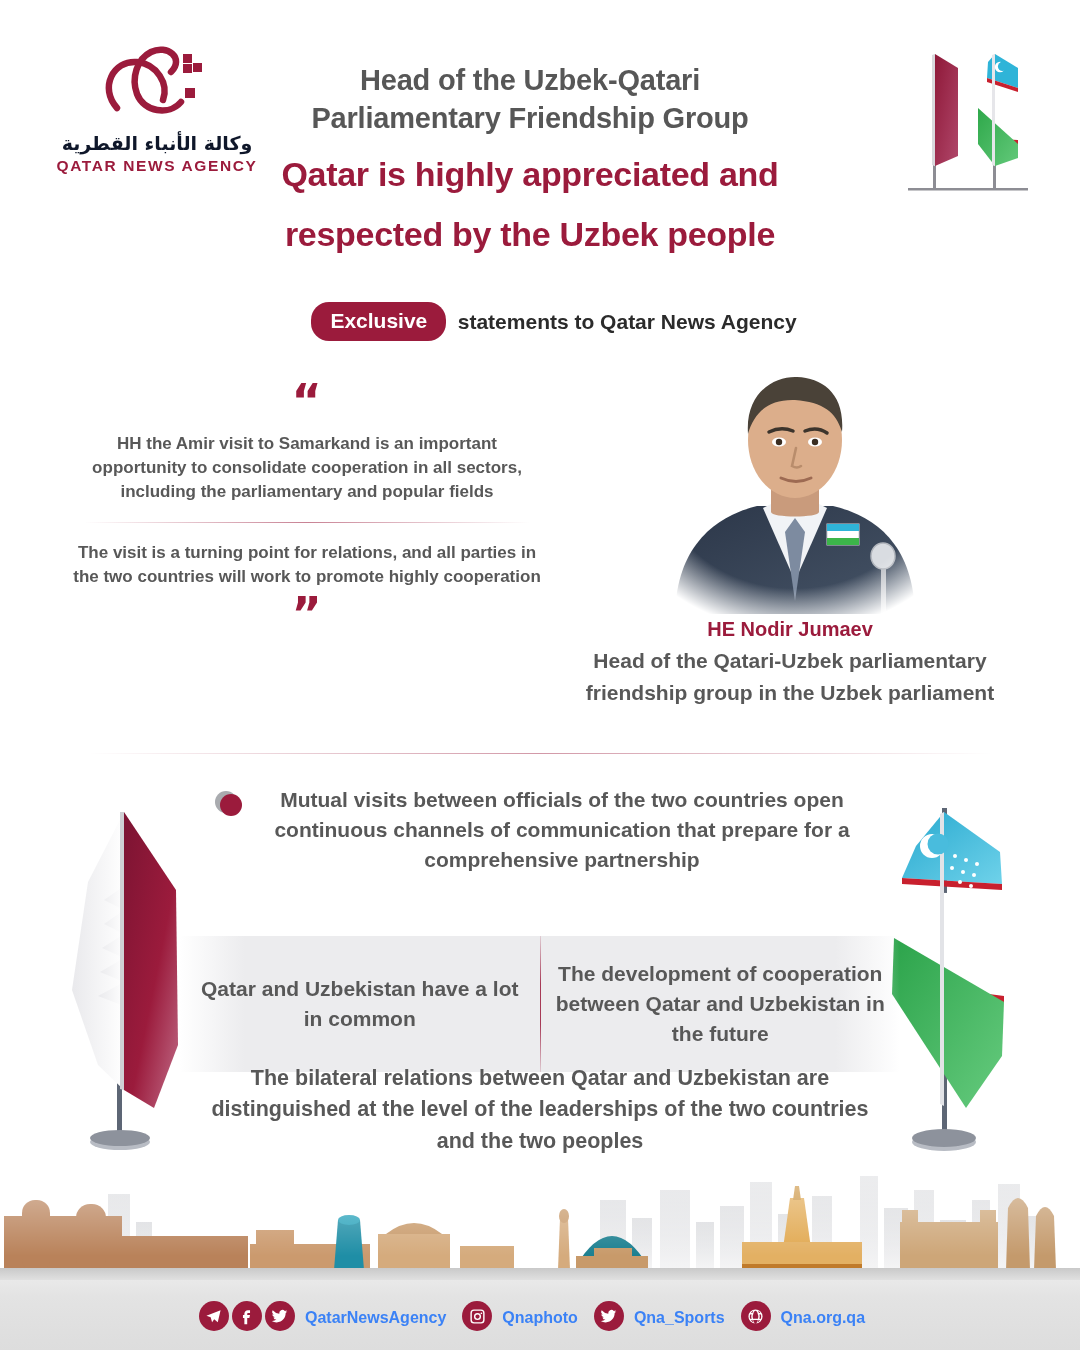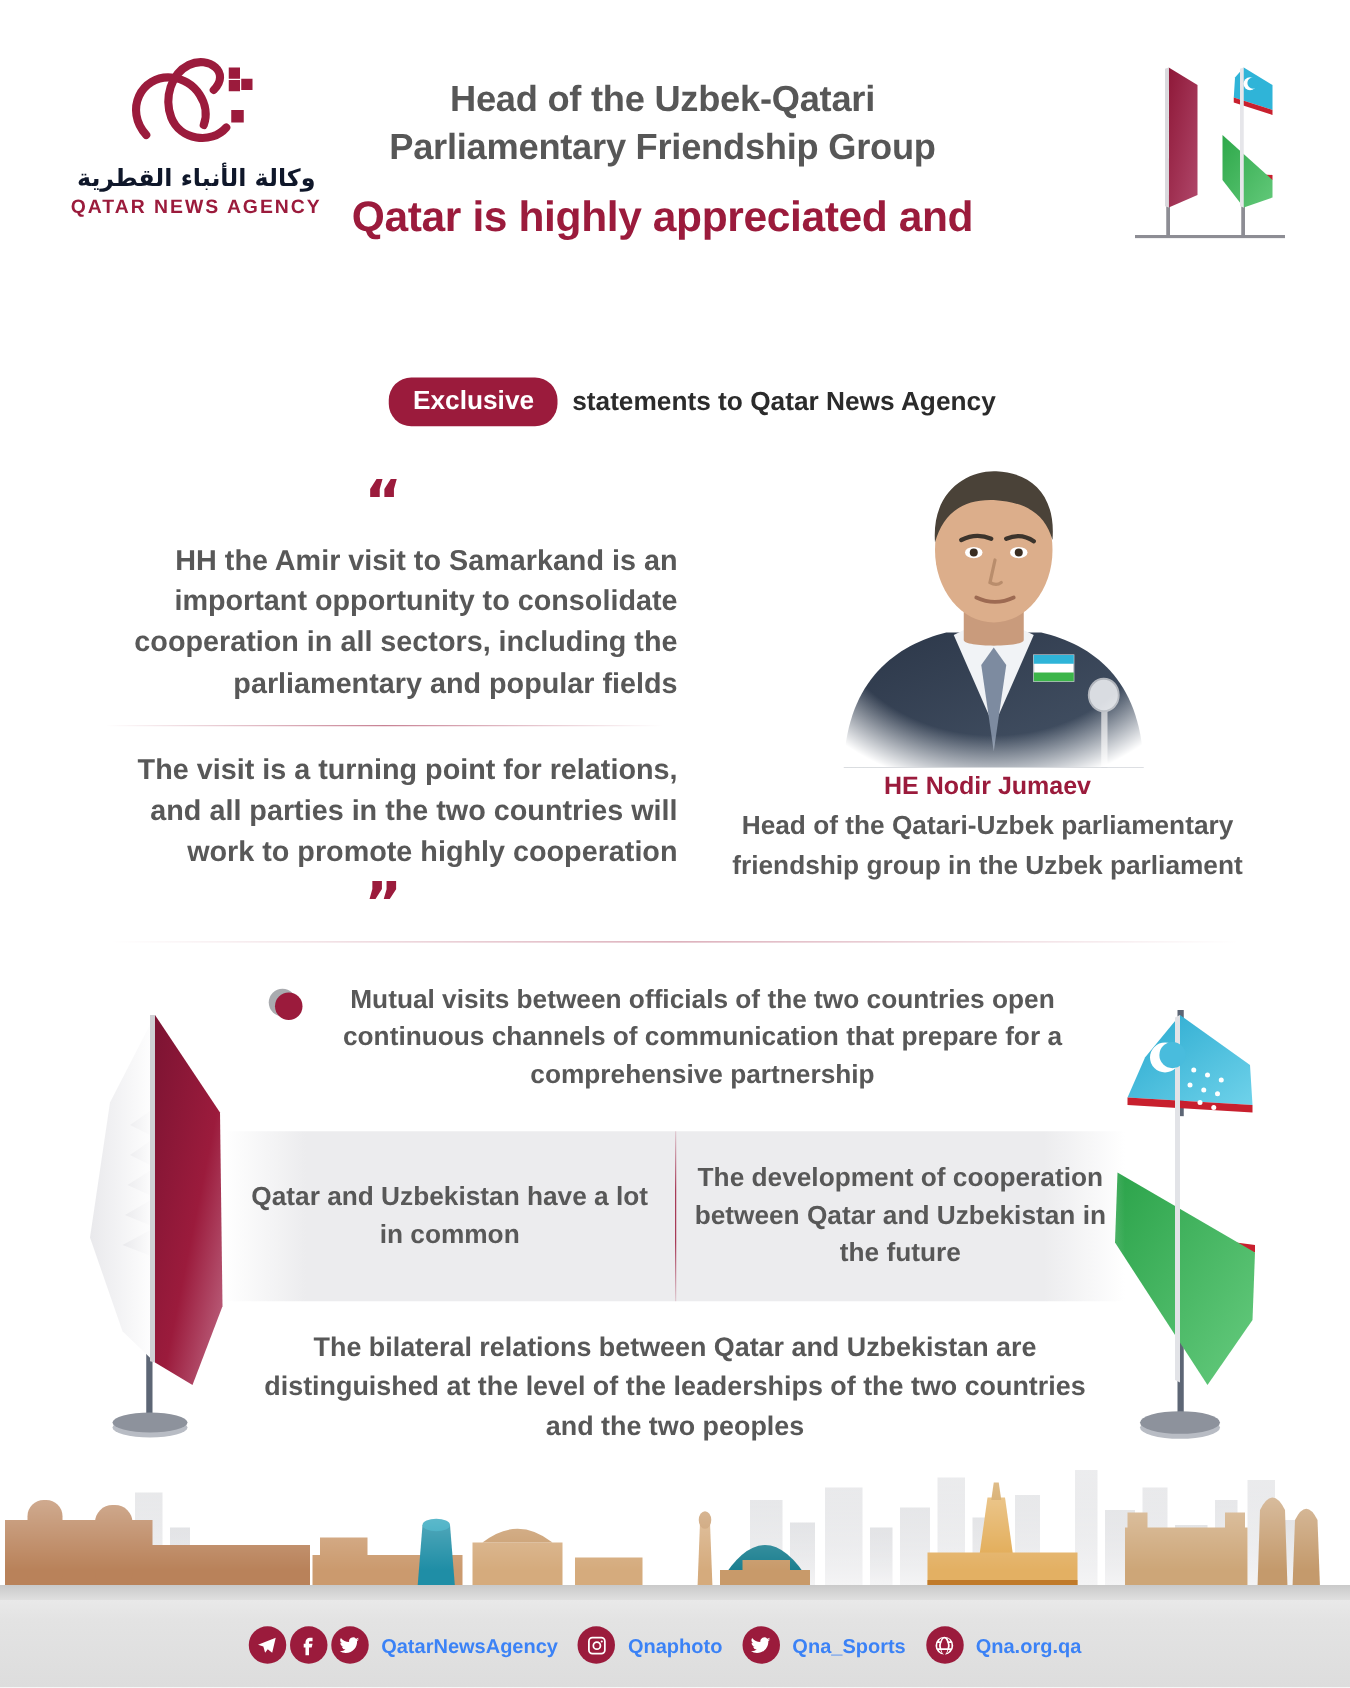--- a/index.html
+++ b/index.html
@@ -29,21 +29,21 @@
   .excl-badge { display:inline-block; background:#9B1B3C; color:#fff; font-size:21px; font-weight:bold;
                 padding:7px 19px 8px; border-radius:18px; vertical-align:middle; }
   .excl-text { display:inline-block; color:#2b2b2b; font-size:21px; font-weight:bold; margin-left:7px; vertical-align:middle; }
 
   
   .quote-wrap { position:absolute; left:72px; top:388px; width:470px; text-align:center; }
   .qmark { color:#9B1B3C; font-size:46px; font-weight:bold; line-height:.6; letter-spacing:1px;
            font-family:"DejaVu Sans", sans-serif; }
   .qmark.open { margin-bottom:16px; }
   .qmark.close { margin-top:12px; }
-  .quote-text { color:#585858; font-size:23px; font-weight:bold; line-height:1.42;text-align:right; }
+  .quote-text { color:#585858; font-size:17px; font-weight:bold; line-height:1.42; }
   .q-div { height:1px; margin:18px 12px; border:0;
            background:linear-gradient(to right, rgba(155,27,60,0) 0%, rgba(155,27,60,.55) 50%, rgba(155,27,60,0) 100%); }
 
   
   .portrait { position:absolute; left:645px; top:366px; width:300px; height:248px; }
   .caption { position:absolute; left:565px; top:618px; width:450px; text-align:center; }
   .cap-name { color:#9B1B3C; font-size:20px; font-weight:bold; }
   .cap-role { color:#585858; font-size:21px; font-weight:bold; line-height:1.52; margin-top:4px; }
 
   
@@ -53,21 +53,21 @@
   
   .flag-left  { position:absolute; left:58px;  top:790px; width:200px; height:380px; }
   .flag-right { position:absolute; left:882px; top:798px; width:180px; height:372px; }
 
   
   .bullet-row { position:absolute; left:205px; top:785px; width:672px; }
   .bullet-dot { position:absolute; left:8px; top:4px; width:32px; height:30px; }
   .bullet-text { color:#585858; font-size:21px; font-weight:bold; line-height:1.44; text-align:center; padding-left:42px; }
 
   
-  .two-col { position:absolute; left:180px; top:905px; width:720px; height:136px; display:flex;
+  .two-col { position:absolute; left:180px; top:936px; width:720px; height:136px; display:flex;
              background:linear-gradient(to right, rgba(236,236,238,0) 0%, #ececee 9%, #ececee 91%, rgba(236,236,238,0) 100%); }
   .tc-cell { flex:1; display:flex; align-items:center; justify-content:center; text-align:center; padding:0 14px; }
   .tc-cell.left { justify-content:flex-end; }
   .tc-cell.right { justify-content:flex-start; }
   .tc-text { color:#585858; font-size:21px; font-weight:bold; line-height:1.42; }
   .tc-sep { width:1px; align-self:stretch;
             background:linear-gradient(to bottom, rgba(155,27,60,.15) 0%, rgba(155,27,60,.85) 35%, rgba(155,27,60,.85) 65%, rgba(155,27,60,.15) 100%); }
 
   
   .bottom-para { position:absolute; left:190px; top:1063px; width:700px; text-align:center;
@@ -106,20 +106,21 @@
       <rect x="88" y="50" width="10" height="10" fill="#9B1B3C"></rect>
     </svg>
     <div class="logo-ar">وكالة الأنباء القطرية</div>
     <div class="logo-en">QATAR NEWS AGENCY</div>
   </div>
 
   <div class="head-center">
     <div class="kicker">Head of the Uzbek-Qatari</div>
     <div class="kicker">Parliamentary Friendship Group</div>
     <div class="headline">Qatar is highly appreciated and</div>
+    <div class="headline">respected by the Uzbek people</div>
   </div>
 
   <svg class="flags-top" viewBox="0 0 160 155">
     <defs>
       <linearGradient id="qm" x1="0" y1="0" x2="1" y2="1">
         <stop offset="0" stop-color="#8E1838"></stop>
           <stop offset="1" stop-color="#B0476A"></stop>
       </linearGradient>
       <linearGradient id="uzg" x1="0" y1="0" x2="1" y2="1">
         <stop offset="0" stop-color="#2ea84a"></stop>

